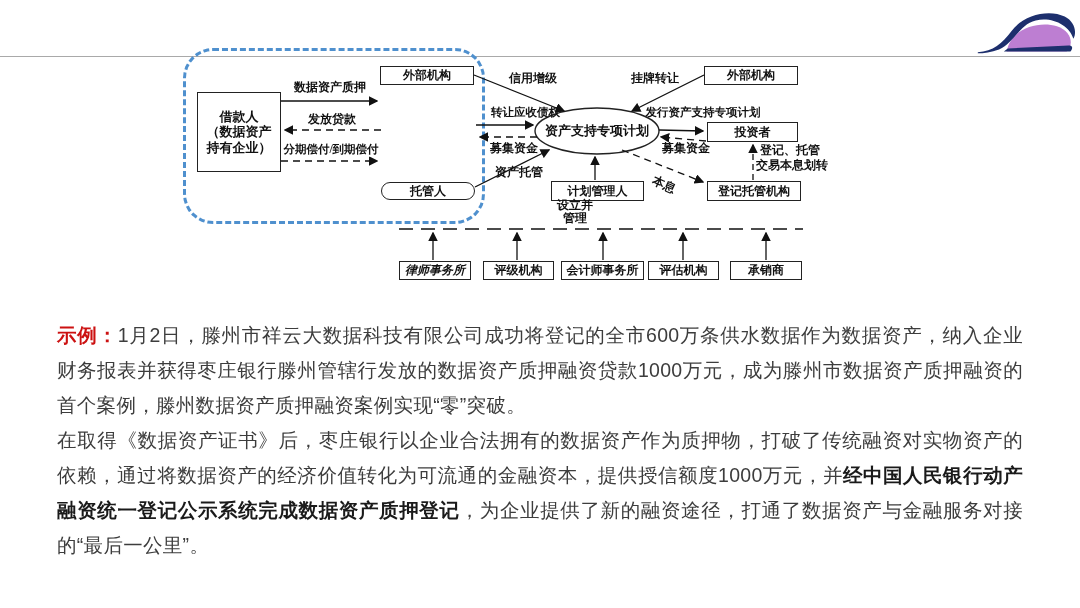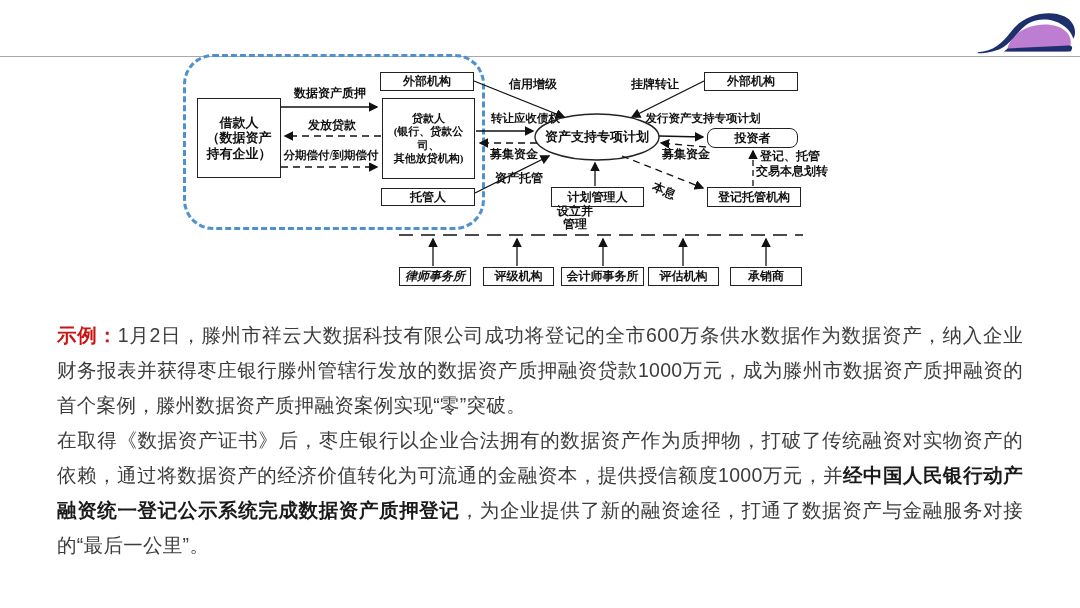--- a/index.html
+++ b/index.html
@@ -4,21 +4,21 @@
 <style>
   html,body{margin:0;padding:0;background:#fff;}
   #slide{position:relative;width:1080px;height:608px;background:#fff;overflow:hidden;
          font-family:"Liberation Sans","DejaVu Sans",sans-serif;}
   
   .page-title{position:absolute;left:18px;top:13px;font-size:25px;font-weight:bold;
               color:#1d3a6b;letter-spacing:1px;}
   .header-rule{position:absolute;left:0;top:56px;width:1080px;height:1px;background:#a9a9a9;}
   .logo{position:absolute;right:0;top:6px;width:104px;height:56px;}
   
-  #diagram{position:absolute;left:0;top:48px;width:988px;height:252px;}
+  #diagram{position:absolute;left:0;top:42px;width:988px;height:252px;}
   #diagram svg.wires{position:absolute;left:0;top:0;}
   .dash-frame{position:absolute;left:183px;top:6px;width:296px;height:170px;
               border:3px dashed #4f90ce;border-radius:30px;}
   .box{position:absolute;border:1.4px solid #222;background:#fff;display:flex;
        align-items:center;justify-content:center;text-align:center;
        font-family:"Liberation Serif","DejaVu Serif",serif;font-weight:bold;color:#111;
        white-space:pre-line;line-height:1.2;box-sizing:border-box;}
   .lbl{position:absolute;transform:translate(-50%,-50%);white-space:nowrap;
        font-family:"Liberation Serif","DejaVu Serif",serif;font-weight:bold;color:#111;
        font-size:12px;background:#fff;padding:0 1px;}
@@ -89,27 +89,24 @@
       <line x1="517" y1="218" x2="517" y2="191" stroke="#111" stroke-width="1.3" marker-end="url(#ah)"></line>
       <line x1="603" y1="218" x2="603" y2="191" stroke="#111" stroke-width="1.3" marker-end="url(#ah)"></line>
       <line x1="683" y1="218" x2="683" y2="191" stroke="#111" stroke-width="1.3" marker-end="url(#ah)"></line>
       <line x1="766" y1="218" x2="766" y2="191" stroke="#111" stroke-width="1.3" marker-end="url(#ah)"></line>
     </svg>
 
     <div class="box" style="left:380px;top:24px;width:94px;height:19px;font-size:12px;">外部机构</div>
     <div class="box" style="left:197px;top:50px;width:84px;height:80px;font-size:13px;">借款人
 （数据资产
 持有企业）</div>
-    <div class="box" style="left:382px;top:50px;width:93px;height:81px;font-size:11px;">贷款人
-(银行、贷款公司、
-其他放贷机构)</div>
-    <div class="box" style="left:381px;top:140px;width:94px;height:18px;font-size:12px;">托管人</div>
+    <div class="box" style="left:381px;top:140px;width:94px;height:18px;font-size:12px;border-radius:9px;">托管人</div>
     <div class="box" style="left:551px;top:139px;width:93px;height:20px;font-size:12px;">计划管理人</div>
     <div class="box" style="left:704px;top:24px;width:94px;height:19px;font-size:12px;">外部机构</div>
-    <div class="box" style="left:707px;top:80px;width:91px;height:20px;font-size:12px;border-radius:8px;">投资者</div>
+    <div class="box" style="left:707px;top:80px;width:91px;height:20px;font-size:12px;">投资者</div>
     <div class="box" style="left:707px;top:139px;width:94px;height:20px;font-size:12px;text-align:center;">登记托管机构</div>
     <div class="box" style="left:399px;top:219px;width:72px;height:19px;font-size:12px;font-style:italic;">律师事务所</div>
     <div class="box" style="left:483px;top:219px;width:71px;height:19px;font-size:12px;">评级机构</div>
     <div class="box" style="left:561px;top:219px;width:83px;height:19px;font-size:12px;">会计师事务所</div>
     <div class="box" style="left:648px;top:219px;width:71px;height:19px;font-size:12px;">评估机构</div>
     <div class="box" style="left:730px;top:219px;width:72px;height:19px;font-size:12px;">承销商</div>
 
     <div class="ellipse-label">资产支持专项计划</div>
 
     <span class="lbl" style="left:330px;top:45px;">数据资产质押</span>

